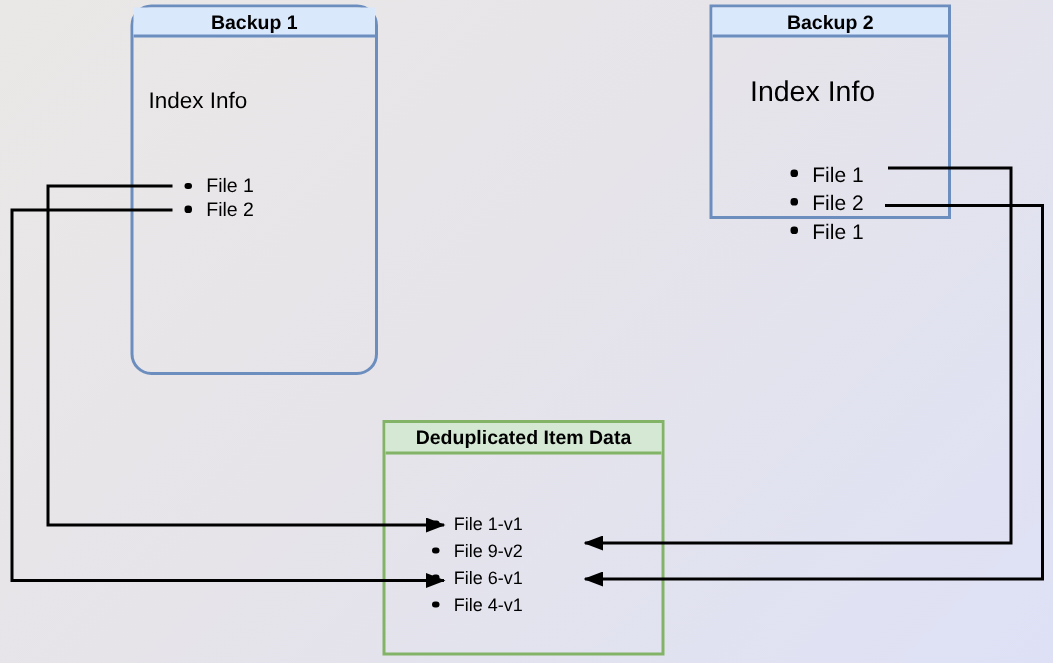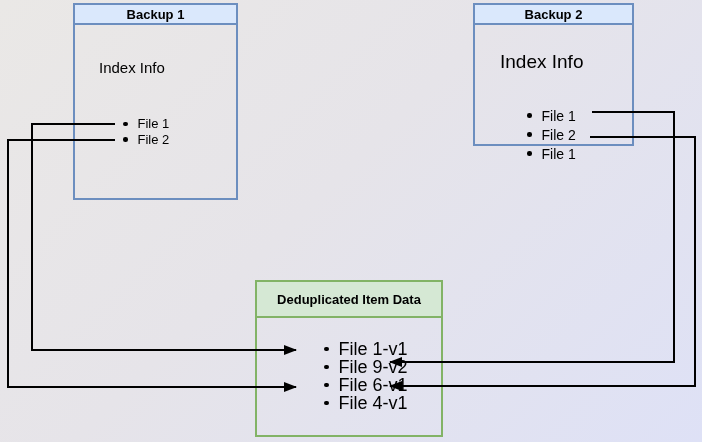--- a/index.html
+++ b/index.html
@@ -31,46 +31,46 @@
   .node.green { border-color: #82b366; }
   .node-titlebar {
     display: flex;
     align-items: center;
     justify-content: center;
     font-weight: bold;
     font-size: 13px;
     border-bottom: 2px solid;
   }
   .blue  .node-titlebar { background: #dae8fc; border-bottom-color: #6c8ebf; height: 20px; }
-  .green .node-titlebar { background: #d5e8d4; border-bottom-color: #82b366; height: 36px; }
+  .green .node-titlebar { background: #d5e8d4; border-bottom-color: #82b366; height: 21px; }
   .subtitle { position: absolute; z-index: 2; }
   #b1-subtitle { left: 99px;  top: 60px; font-size: 15px; line-height: 16px; }
   #b2-subtitle { left: 500px; top: 52px; font-size: 19px; line-height: 20px; }
   .bullet-list { position: absolute; z-index: 2; }
   .bullet-row { display: flex; align-items: center; }
   .bullet-dot {
     width: 4.5px; height: 4.5px;
     border-radius: 50%;
     background: #000;
     margin-right: 10px;
     flex: 0 0 auto;
   }
   #b1-list { left: 123px; top: 116px; font-size: 13px; }
   #b1-list .bullet-row { height: 15.5px; }
   #b2-list { left: 527px; top: 106px; font-size: 14px; }
   #b2-list .bullet-row { height: 19px; }
-  #dd-list { left: 324px; top: 340px; font-size: 18px; }
+  #dd-list { left: 288px; top: 340px; font-size: 12px; }
   #dd-list .bullet-row { height: 18px; }
 </style>
 </head>
 <body>
 
 <div id="canvas">
 
-  <div class="node blue" style="left:73px; top:3px; width:165px; height:197px;">
+  <div class="node blue" style="left:87px; top:3px; width:165px; height:247px;border-radius:14px;">
     <div class="node-titlebar">Backup 1</div>
   </div>
   <div class="subtitle" id="b1-subtitle">Index Info</div>
   <div class="bullet-list" id="b1-list">
     <div class="bullet-row">
       <span class="bullet-dot"></span>
       <span>File 1</span>
     </div>
     <div class="bullet-row">
       <span class="bullet-dot"></span>

